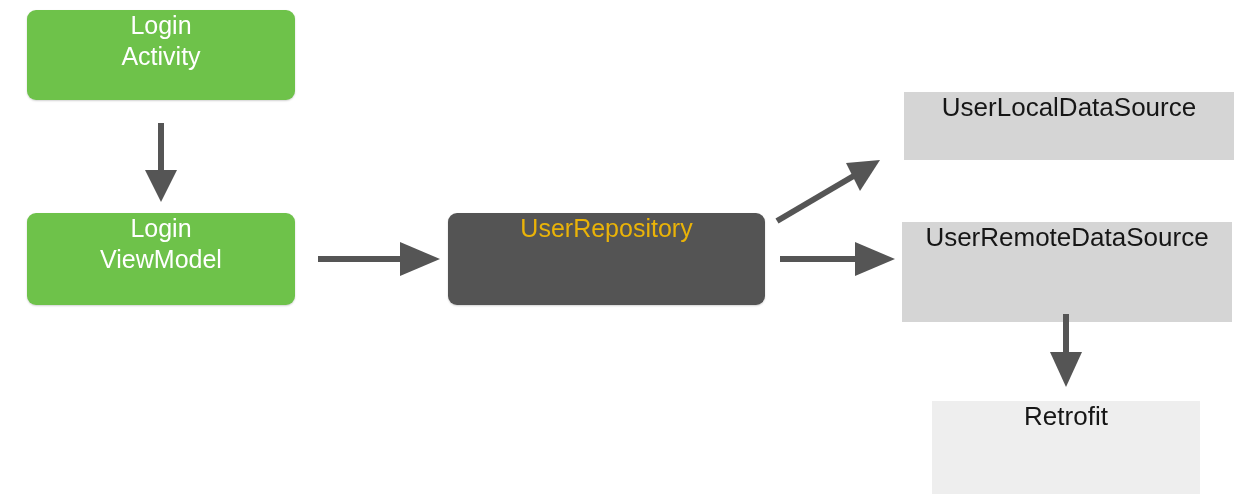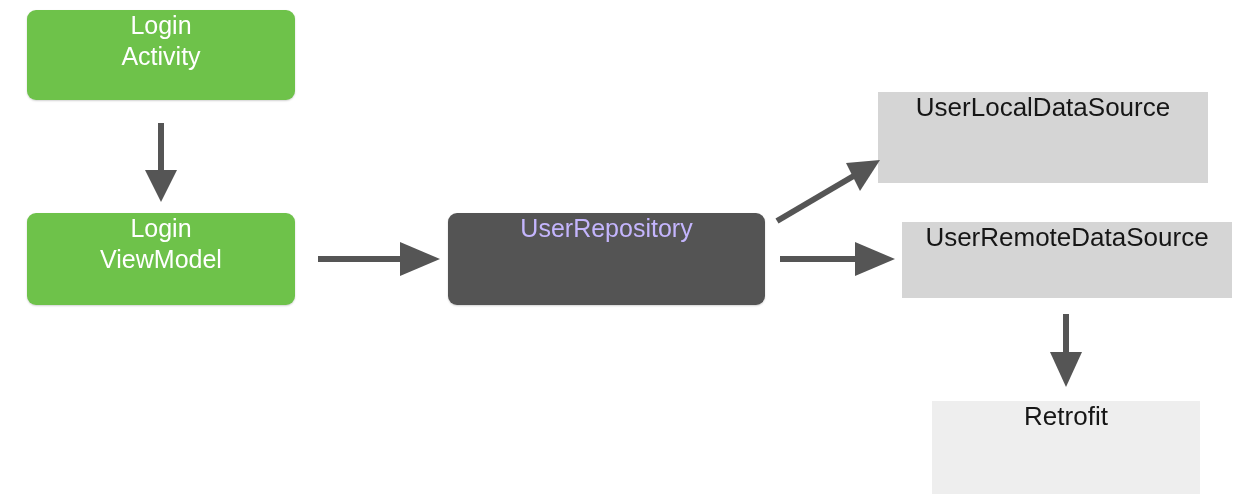--- a/index.html
+++ b/index.html
@@ -33,21 +33,21 @@
     background: #6ec24a;
     color: #ffffff;
     border-radius: 9px;
     font-size: 25px;
     font-weight: 400;
     box-shadow: 0 1px 2px rgba(0,0,0,0.18);
   }
   
   .node--dark {
     background: #545454;
-    color: #c4b5fd;
+    color: #eab308;
     border-radius: 9px;
     font-size: 25px;
     font-weight: 400;
     box-shadow: 0 1px 2px rgba(0,0,0,0.18);
   }
   
   .node--gray {
     background: #d5d5d5;
     color: #161616;
     border-radius: 0;
@@ -60,22 +60,22 @@
     color: #161616;
     border-radius: 0;
     font-size: 26px;
     font-weight: 400;
   }
 
   
   #node-login-activity   { left: 27px;  top: 10px;  width: 268px; height: 90px; }
   #node-login-viewmodel  { left: 27px;  top: 213px; width: 268px; height: 92px; }
   #node-user-repository  { left: 448px; top: 213px; width: 317px; height: 92px; }
-  #node-user-local-ds    { left: 878px; top: 92px;  width: 330px; height: 91px; }
-  #node-user-remote-ds   { left: 902px; top: 222px; width: 330px; height: 76px; }
+  #node-user-local-ds    { left: 904px; top: 92px;  width: 330px; height: 68px; }
+  #node-user-remote-ds   { left: 902px; top: 222px; width: 330px; height: 100px; }
   #node-retrofit         { left: 932px; top: 401px; width: 268px; height: 98px; }
 
   
   #arrow-layer {
     position: absolute;
     left: 0;
     top: 0;
     width: 1255px;
     height: 494px;
     pointer-events: none;

